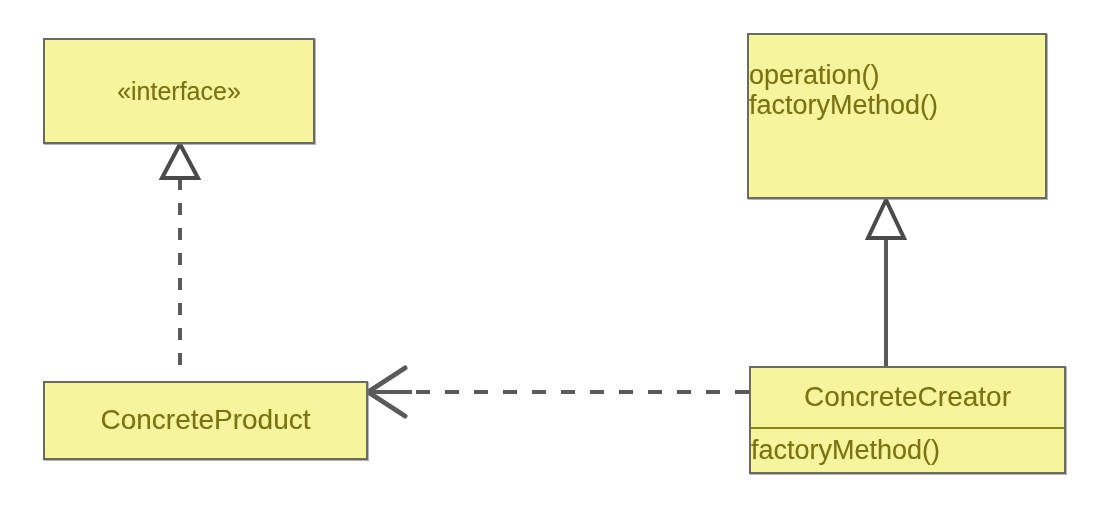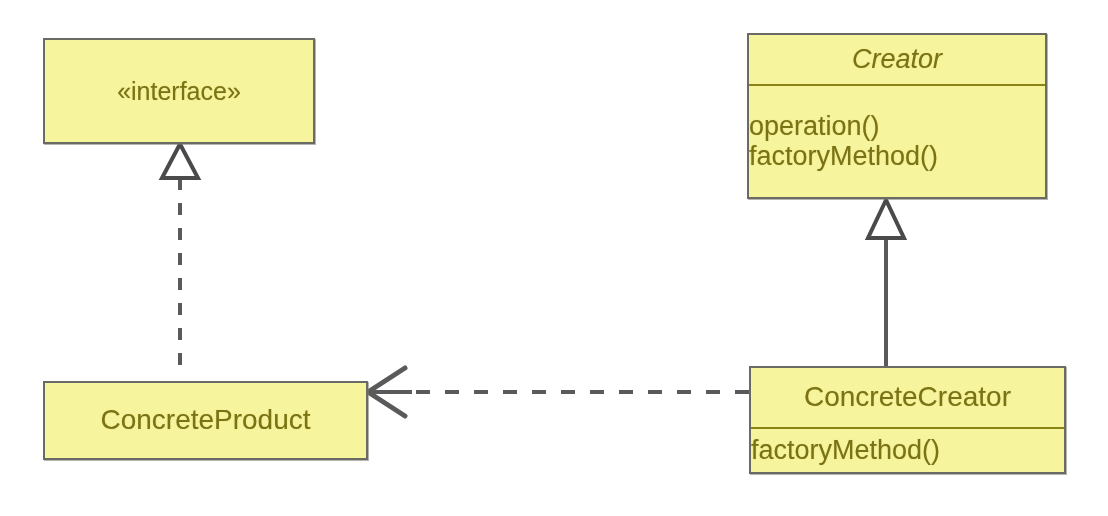--- a/index.html
+++ b/index.html
@@ -118,23 +118,20 @@
     </g>
   </svg>
 
   <div class="uml-box" id="box-product">
     <div class="compartment">
       <span class="line-text stereotype">«interface»</span>
     </div>
   </div>
 
   <div class="uml-box" id="box-creator">
-    <div class="compartment c-head divider-below">
-      <span class="line-text classname-italic">Creator</span>
-    </div>
     <div class="compartment c-body left-align">
       <span class="line-text member">operation()</span>
       <span class="line-text member">factoryMethod()</span>
     </div>
   </div>
 
   <div class="uml-box" id="box-concreteproduct">
     <div class="compartment">
       <span class="line-text classname-plain">ConcreteProduct</span>
     </div>

